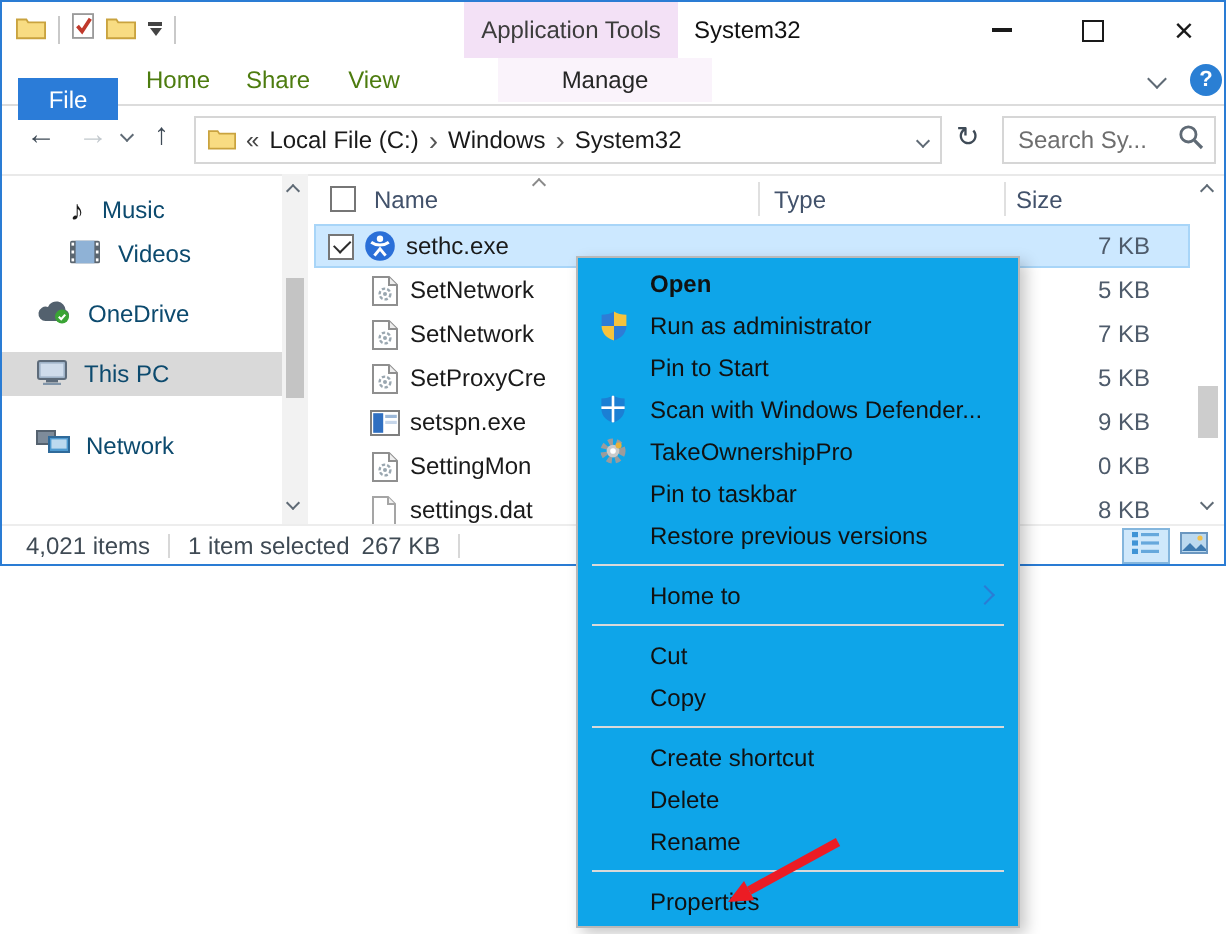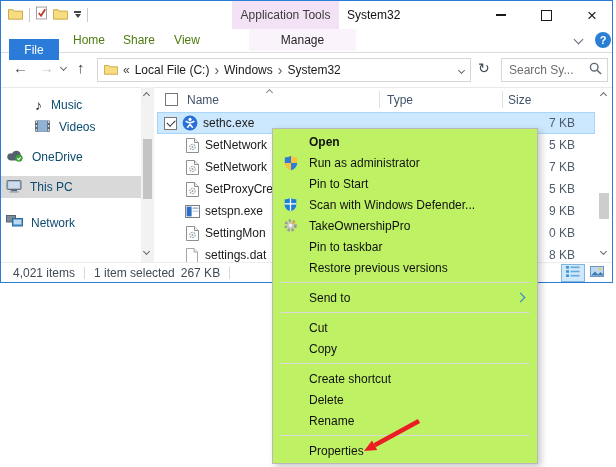--- a/index.html
+++ b/index.html
@@ -47,21 +47,21 @@
   .refresh{position:absolute;left:477px;top:8px;font-size:14px;color:#3e4a56;}
   .search-box{position:absolute;left:500px;top:5px;width:107px;height:24px;border:1px solid #d6d6d6;
               box-sizing:border-box;display:flex;align-items:center;padding:0 5px;background:#fff;}
   .search-box input{border:none;outline:none;flex:1;min-width:0;font-family:Liberation Sans, sans-serif;
                     font-size:12px;color:#333;background:transparent;}
   .search-box input::placeholder{color:#6e6e6e;}
   
   .main{position:absolute;left:0;top:86px;width:611px;height:176px;}
   .sb-item{position:absolute;left:0;height:22px;display:flex;align-items:center;}
   .sb-item .lbl{color:#0c4a6e;}
-  .sb-deep{padding-left:34px;gap:9px;} .sb-root{padding-left:5px;gap:8px;}
+  .sb-deep{padding-left:34px;gap:9px;} .sb-root{padding-left:17px;gap:8px;}
   .sb-sel{background:#d9d9d9;width:140px;box-sizing:border-box;}
   .sb-scroll{position:absolute;left:140px;top:0;width:13px;height:176px;background:#f2f2f2;}
   .sb-scroll .thumb{position:absolute;left:2px;top:52px;width:9px;height:60px;background:#c4c4c4;}
   .sc-chev{position:absolute;left:3px;}
   
   .list-header{position:absolute;left:156px;top:2px;width:438px;height:22px;color:#42526b;}
   .hdr-div{position:absolute;top:2px;width:1px;height:17px;background:#e0e0e0;}
   .checkbox{width:13px;height:13px;border:1px solid #767676;background:#fff;box-sizing:border-box;position:relative;}
   .checkbox.checked::after{content:"";position:absolute;left:2px;top:2.5px;width:6.5px;height:3.5px;
        border-left:1.6px solid #2c2c2c;border-bottom:1.6px solid #2c2c2c;transform:rotate(-45deg);}
@@ -73,21 +73,21 @@
   .v-scroll{position:absolute;left:595px;top:0;width:16px;height:176px;}
   .v-scroll .thumb{position:absolute;left:3px;top:106px;width:10px;height:26px;background:#cdcdcd;}
   
   .statusbar{position:absolute;left:0;bottom:0;width:611px;height:20px;background:#fff;border-top:1px solid #ededed;
              display:flex;align-items:center;color:#3f4a54;padding-left:12px;box-sizing:border-box;z-index:5;}
   .st-div{width:1px;height:12px;background:#d8d8d8;margin:0 9px;}
   .viewbtn{position:absolute;top:1px;width:24px;height:18px;display:flex;align-items:center;justify-content:center;box-sizing:border-box;}
   .vb-details{right:27px;background:#cfe8fb;border:1px solid #84b6dd;}
   .vb-pics{right:3px;}
   
-  .cmenu{position:absolute;left:272px;top:128px;width:266px;box-sizing:border-box;background:#bef264;
+  .cmenu{position:absolute;left:288px;top:128px;width:222px;box-sizing:border-box;background:#0ea5e9;
          border:1px solid #b9b9b9;box-shadow:3px 3px 7px rgba(0,0,0,.22);padding:2px 0;z-index:10;}
   .cm-item{height:21px;display:flex;align-items:center;padding-left:36px;position:relative;color:#111;}
   .cm-item.bold{font-weight:bold;}
   .cm-icon{position:absolute;left:9px;top:2px;width:17px;height:17px;display:flex;align-items:center;justify-content:center;}
   .cm-sub{position:absolute;right:13px;top:7px;}
   .cm-sep{height:1px;background:#d9d9d9;margin:4px 7px;}
   .red-arrow{position:absolute;left:0;top:0;z-index:20;pointer-events:none;}
   .glyph{line-height:1;}
 </style>
 </head>
@@ -390,21 +390,21 @@
           <circle cx="8" cy="8" r="1.5" fill="#fff"></circle>
           <circle cx="11" cy="5" r="1.6" fill="#e4b23c"></circle>
         </svg>
       </span>
     <span>TakeOwnershipPro</span>
   </div>
   <div class="cm-item">Pin to taskbar</div>
   <div class="cm-item">Restore previous versions</div>
   <div class="cm-sep"></div>
   <div class="cm-item">
-    <span>Send to</span>
+    <span>Home to</span>
     <span class="chev right cm-sub" style="border-color:#2a7cd4"></span>
   </div>
   <div class="cm-sep"></div>
   <div class="cm-item">Cut</div>
   <div class="cm-item">Copy</div>
   <div class="cm-sep"></div>
   <div class="cm-item">Create shortcut</div>
   <div class="cm-item">Delete</div>
   <div class="cm-item">Rename</div>
   <div class="cm-sep"></div>

